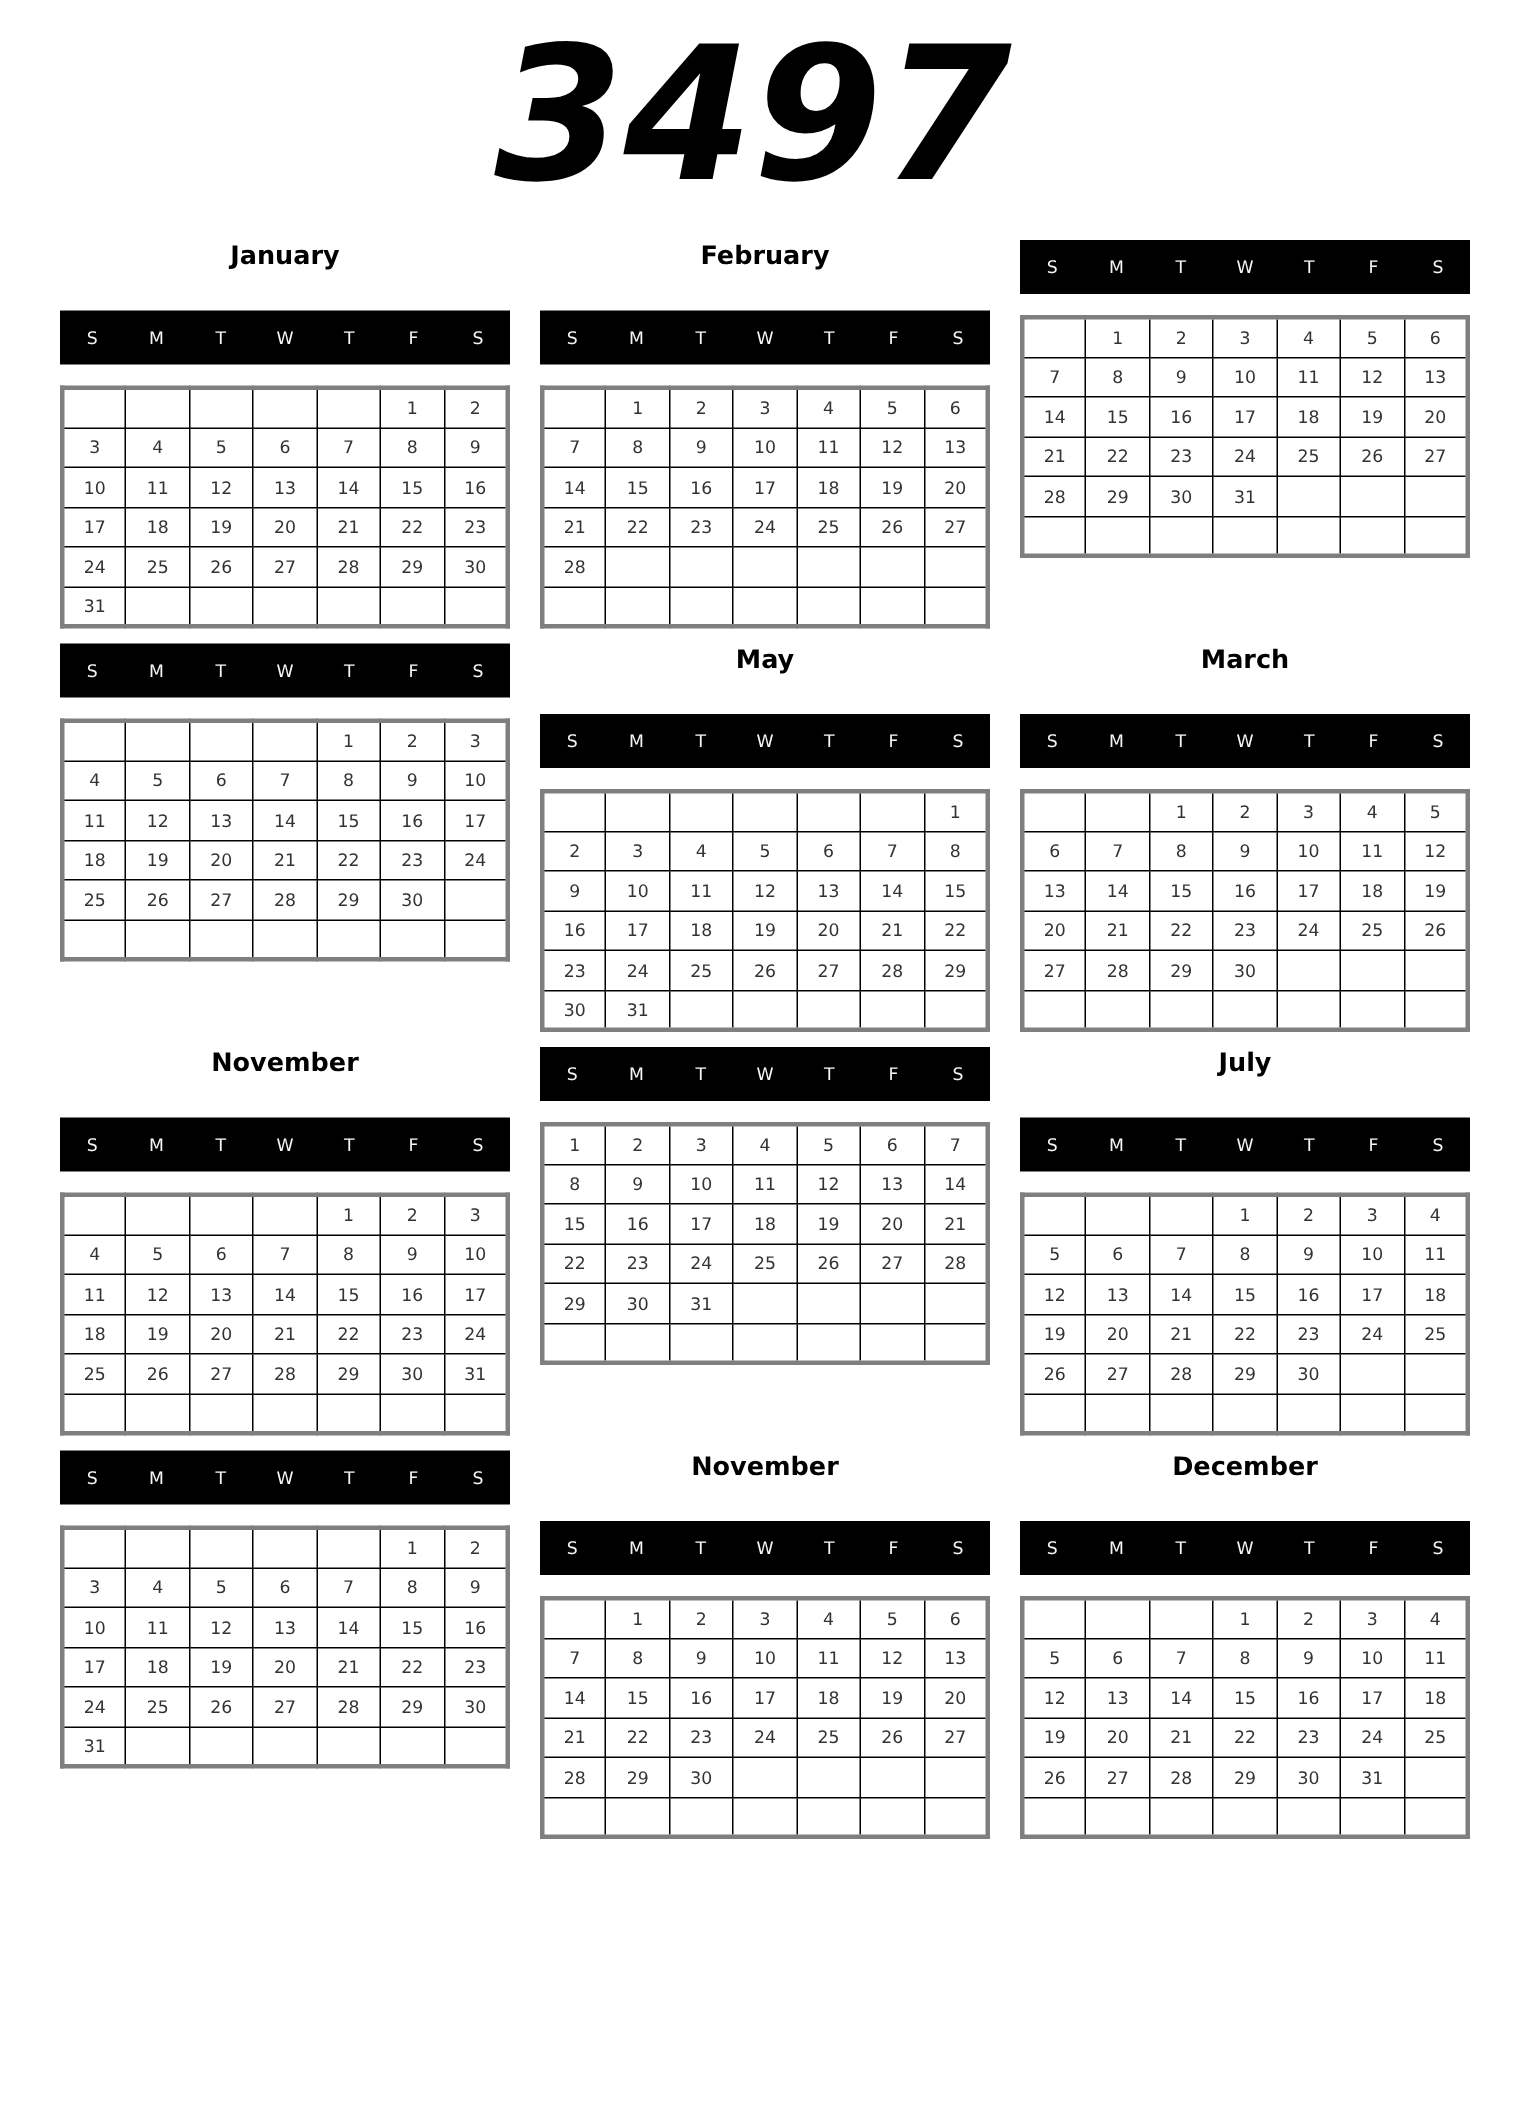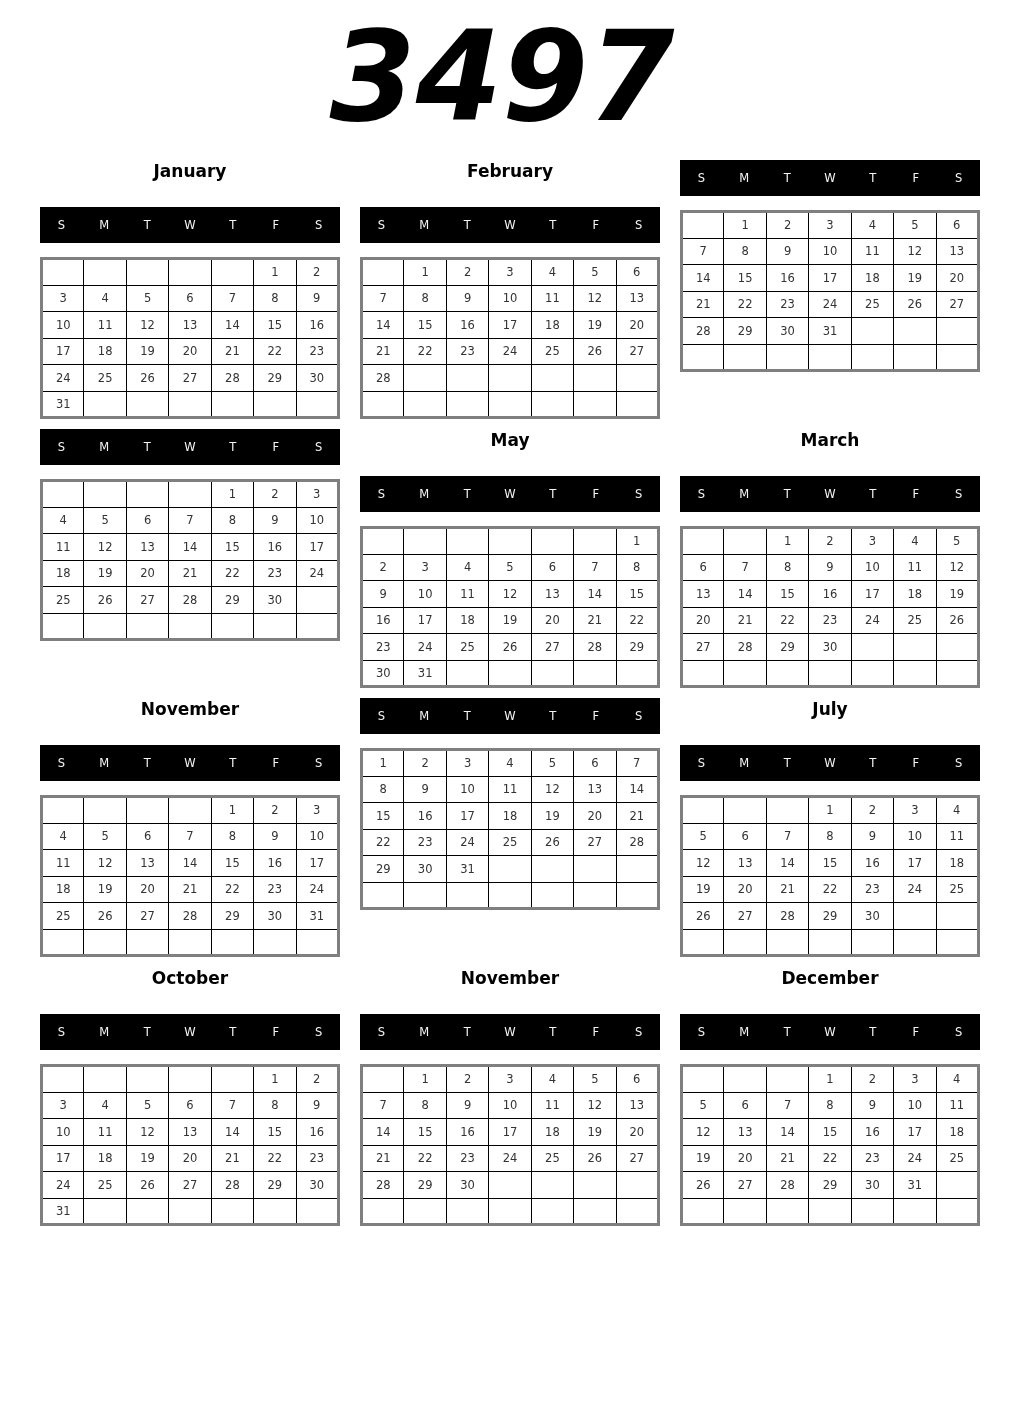--- a/index.html
+++ b/index.html
@@ -716,21 +716,20 @@
             <td></td>
             <td></td>
             <td></td>
             <td></td>
           </tr>
         </tbody>
     </table>
   </section>
 
   <section class="month">
-    <h2 class="month-name">October</h2>
     <div class="dow-bar">
         <div class="dow-cell">S</div>
         <div class="dow-cell">M</div>
         <div class="dow-cell">T</div>
         <div class="dow-cell">W</div>
         <div class="dow-cell">T</div>
         <div class="dow-cell">F</div>
         <div class="dow-cell">S</div>
       </div>
     <table class="days">

